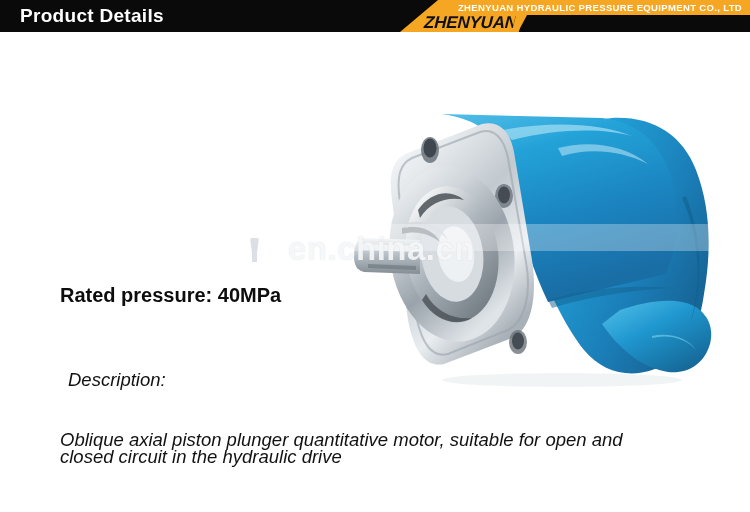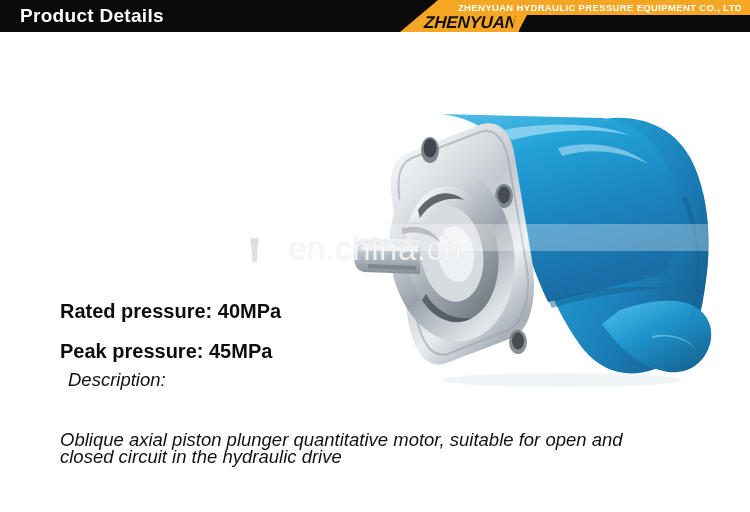--- a/index.html
+++ b/index.html
@@ -111,21 +111,21 @@
     top: 228px;
     width: 290px;
     height: 44px;
     pointer-events: none;
   }
   .wm-text {
     position: absolute;
     left: 40px;
     top: 0px;
     font-size: 33px;
-    font-weight: 400;
+    font-weight: 700;
     color: rgba(255,255,255,0.80);
     letter-spacing: 0.5px;
     line-height: 42px;
     white-space: nowrap;
     text-shadow: 0 0 1px rgba(170,178,186,0.55);
   }
   .wm-mark {
     position: absolute;
     left: 2px;
     top: 10px;
@@ -149,21 +149,20 @@
 
   
   .spec-line {
     position: absolute;
     left: 60px;
     font-size: 20px;
     font-weight: bold;
     color: #0d0d0d;
     line-height: 24px;
     white-space: nowrap;
-    margin-top: 16px;
   }
   .spec-rated { top: 283px; }
   .spec-peak  { top: 323px; }
 
   .desc-line {
     position: absolute;
     left: 60px;
     font-size: 18.5px;
     font-style: italic;
     font-weight: normal;
@@ -301,21 +300,20 @@
 
   <div class="wm-band"></div>
 
   <div class="watermark">
     <div class="wm-mark"></div>
     <div class="wm-text">en.china.cn</div>
   </div>
 
   <div class="spec-line spec-rated">Rated pressure: 40MPa</div>
 
-  <div class="spec-line spec-peak">Peak pressure: 45MPa</div>
 
   <div class="desc-line desc-label">Description:</div>
 
   <div class="desc-line desc-l1">Oblique axial piston plunger quantitative motor, suitable for open and</div>
 
   <div class="desc-line desc-l2">closed circuit in the hydraulic drive</div>
 
 </div>
 
 </body></html>

